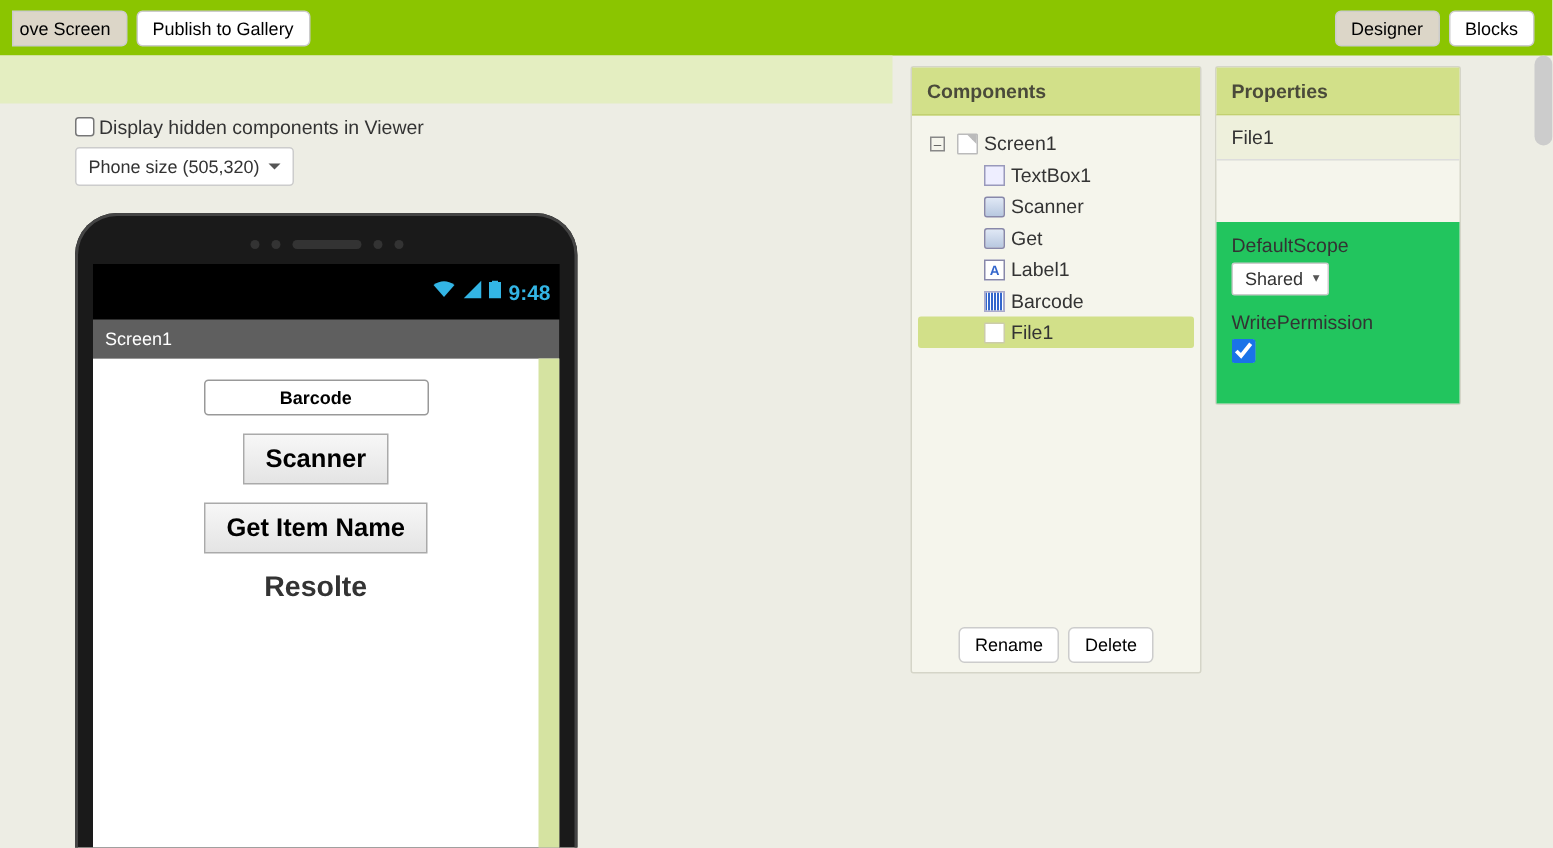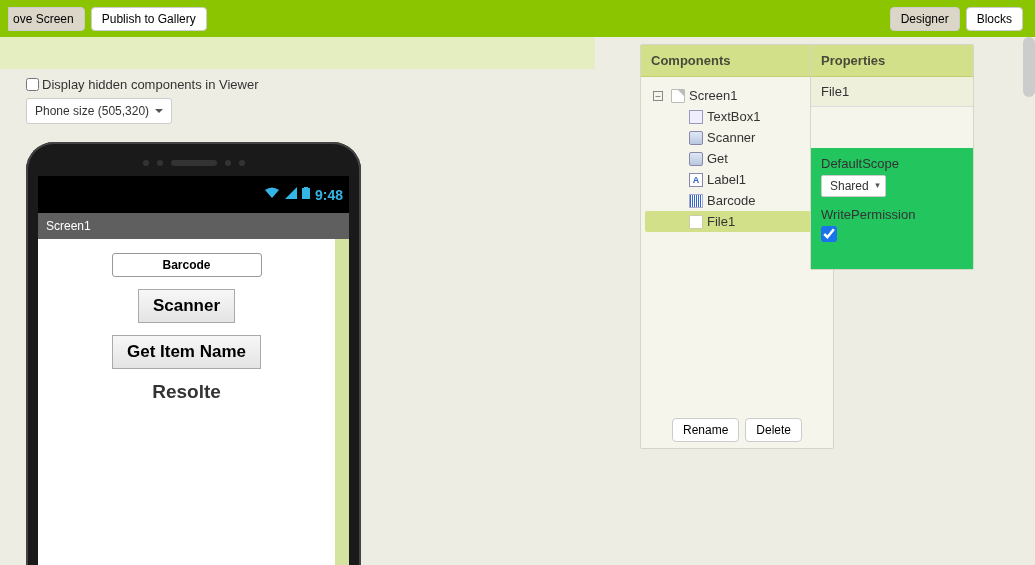--- a/index.html
+++ b/index.html
@@ -52,21 +52,21 @@
     top: 37px;
     left: 0;
     right: 0;
     bottom: 0;
     display: flex;
   }
 
   .viewer-pane {
     width: 600px;
     padding-top: 40px;
-    padding-left: 26px;
+    padding-left: 50px;
   }
 
   .viewer-controls { margin-bottom: 10px; }
   .viewer-controls label { display:flex; align-items:center; gap:3px; font-size:13px; margin-bottom:6px; }
   .viewer-controls input[type=checkbox]{ width:13px; height:13px; }
   .phone-size-select {
     border: 1px solid #ccc;
     background: #fff;
     padding: 5px 22px 5px 8px;
     border-radius: 3px;
@@ -171,21 +171,21 @@
     background: #d2e089;
     padding: 8px 10px;
     font-weight: bold;
     font-size: 13px;
     color: #4a4a3a;
     border-bottom: 1px solid #c2d070;
   }
 
   .components-panel {
     position: absolute;
-    left: 640px;
+    left: 607px;
     top: 44px;
     width: 194px;
     height: 405px;
   }
   .tree { padding: 8px 4px; font-size: 13px; }
   .tree-row {
     display:flex;
     align-items:center;
     gap:4px;
     padding: 3px 4px 3px 8px;

